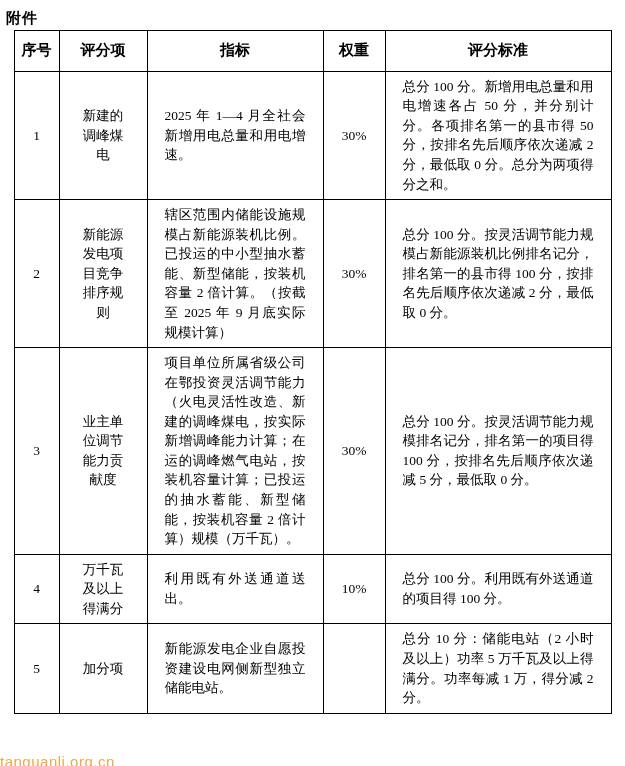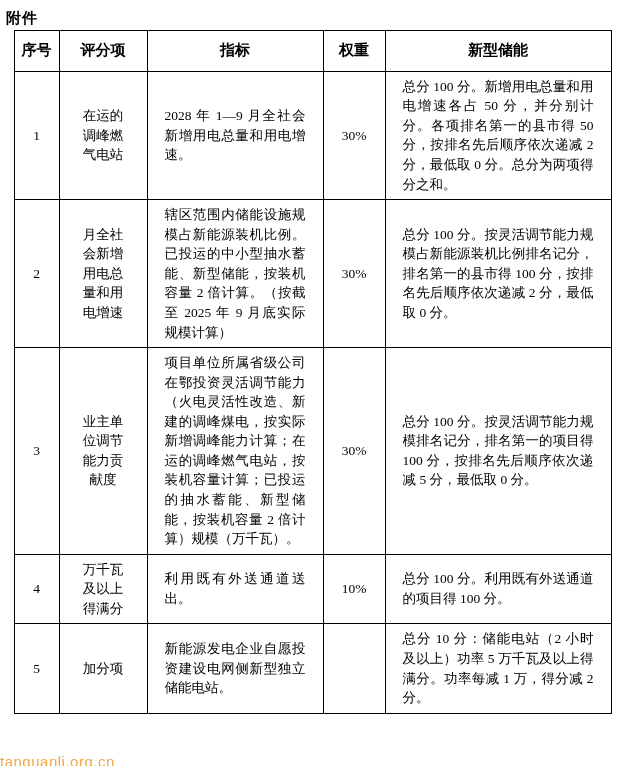--- a/index.html
+++ b/index.html
@@ -117,34 +117,34 @@
       <col class="c-index">
       <col class="c-weight">
       <col class="c-crit">
     </colgroup>
     <thead>
       <tr>
         <th>序号</th>
         <th>评分项</th>
         <th>指标</th>
         <th>权重</th>
-        <th>新型储能</th>
+        <th>评分标准</th>
       </tr>
     </thead>
     <tbody>
       <tr>
         <td class="no">1</td>
-        <td class="item">在运的调峰燃气电站</td>
-        <td class="index">2028 年 1—9 月全社会新增用电总量和用电增速。</td>
+        <td class="item">新建的调峰煤电</td>
+        <td class="index">2025 年 1—4 月全社会新增用电总量和用电增速。</td>
         <td class="weight">30%</td>
         <td class="crit">总分 100 分。新增用电总量和用电增速各占 50 分，并分别计分。各项排名第一的县市得 50 分，按排名先后顺序依次递减 2 分，最低取 0 分。总分为两项得分之和。</td>
       </tr>
       <tr>
         <td class="no">2</td>
-        <td class="item">月全社会新增用电总量和用电增速</td>
+        <td class="item">新能源发电项目竞争排序规则</td>
         <td class="index">辖区范围内储能设施规模占新能源装机比例。已投运的中小型抽水蓄能、新型储能，按装机容量 2 倍计算。（按截至 2025 年 9 月底实际规模计算）</td>
         <td class="weight">30%</td>
         <td class="crit">总分 100 分。按灵活调节能力规模占新能源装机比例排名记分，排名第一的县市得 100 分，按排名先后顺序依次递减 2 分，最低取 0 分。</td>
       </tr>
       <tr>
         <td class="no">3</td>
         <td class="item">业主单位调节能力贡献度</td>
         <td class="index">项目单位所属省级公司在鄂投资灵活调节能力（火电灵活性改造、新建的调峰煤电，按实际新增调峰能力计算；在运的调峰燃气电站，按装机容量计算；已投运的抽水蓄能、新型储能，按装机容量 2 倍计算）规模（万千瓦）。</td>
         <td class="weight">30%</td>
         <td class="crit">总分 100 分。按灵活调节能力规模排名记分，排名第一的项目得 100 分，按排名先后顺序依次递减 5 分，最低取 0 分。</td>

